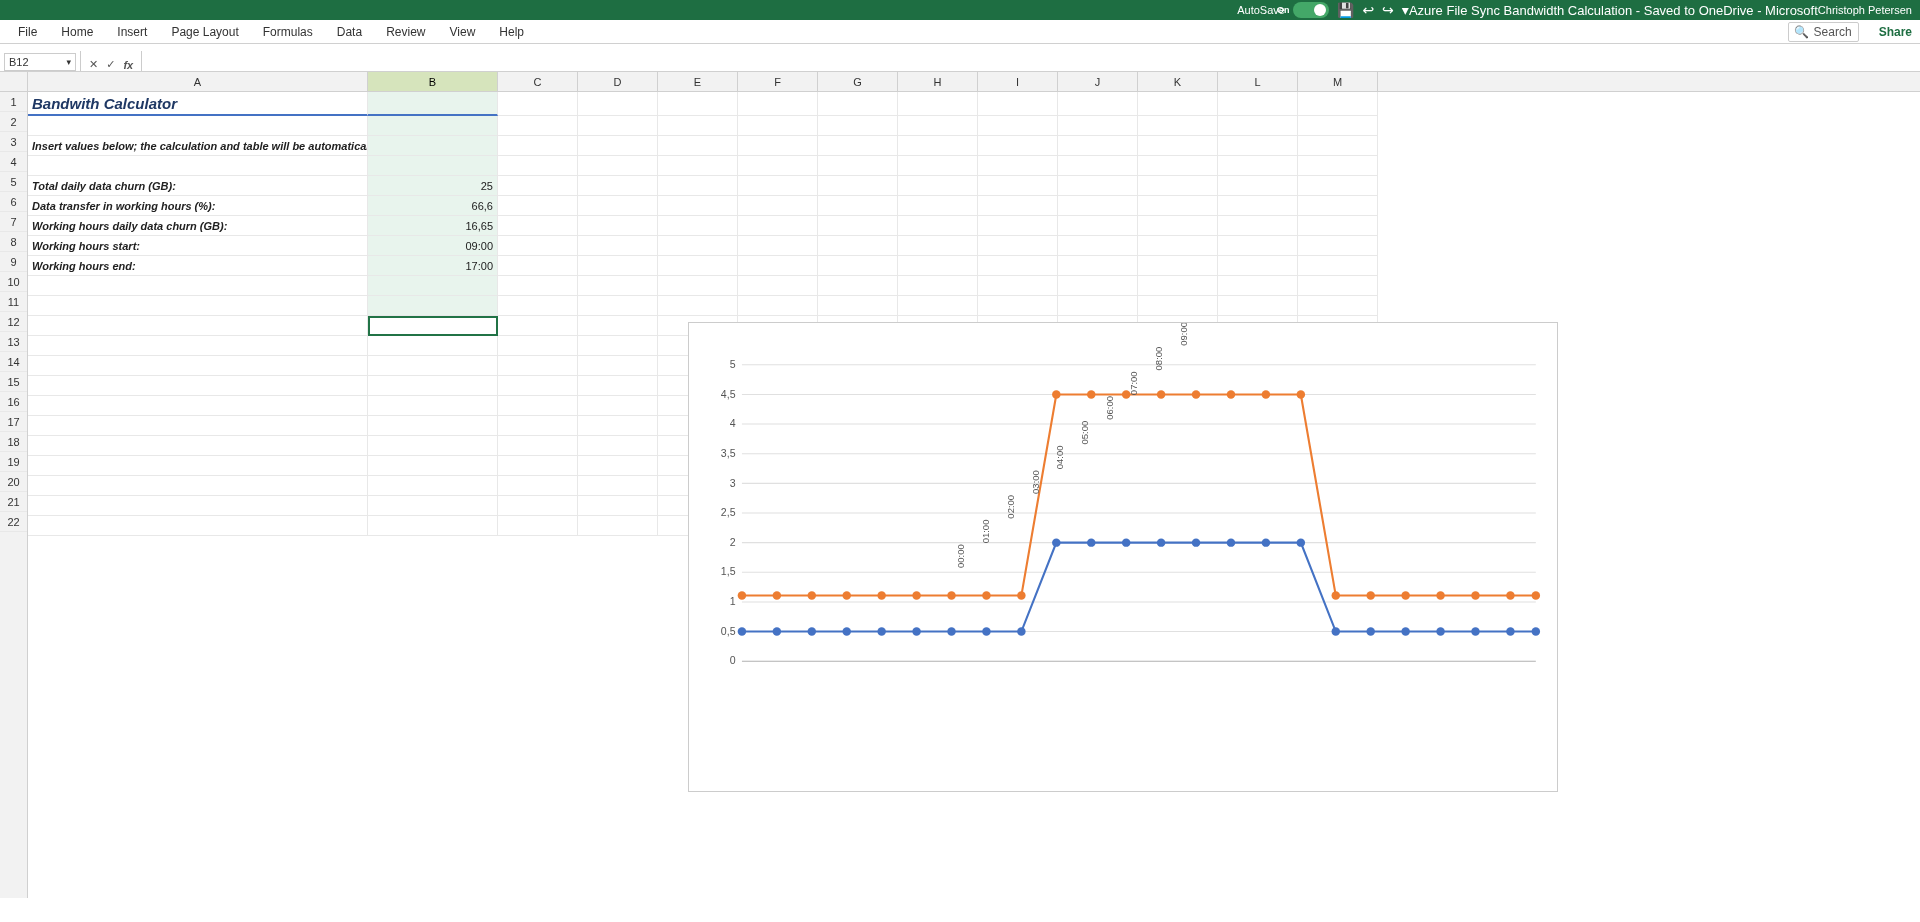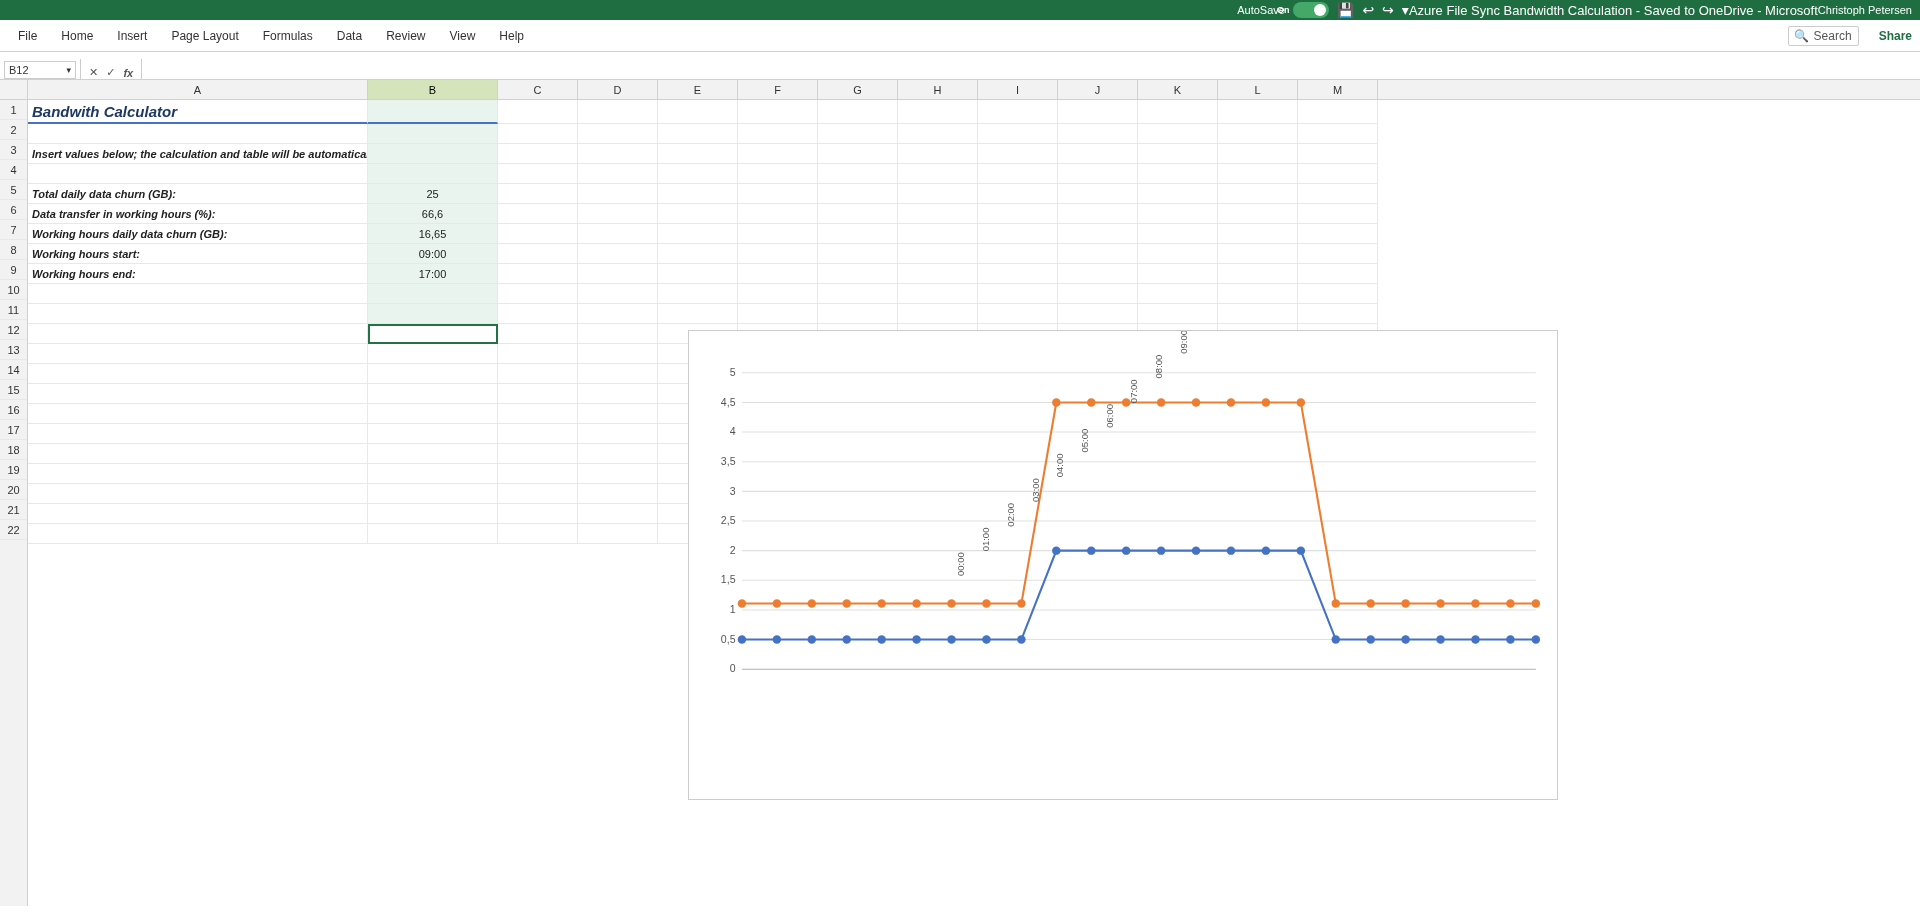--- a/index.html
+++ b/index.html
@@ -34,21 +34,21 @@
       height: 12px;
       margin-left: 18px;
     }
     #title-bar-center { font-size: 13px; font-weight: 400; }
     #title-bar-right { font-size: 11px; }
 
     
     #ribbon-menu {
       background: #fff;
       border-bottom: 1px solid #d0d0d0;
-      height: 32px;
+      height: 24px;
       display: flex;
       align-items: center;
       padding: 0 8px;
       gap: 4px;
     }
     .ribbon-tab {
       padding: 4px 10px;
       font-size: 12px;
       cursor: pointer;
       border-radius: 2px;
@@ -151,21 +151,21 @@
       font-size: 11px;
       line-height: 20px;
       white-space: nowrap;
       overflow: hidden;
       color: #212121;
       background: #fff;
     }
     .cell.selected { border: 2px solid #217346; background: #fff; }
     .cell.bold { font-weight: 700; font-style: italic; }
     .cell.title { font-weight: 700; font-size: 14px; color: #1f3864; }
-    .cell.right { text-align: center; }
+    .cell.right { text-align: right; }
 
     
     #chart-container {
       position: absolute;
       left: 660px;
       top: 230px;
       width: 870px;
       height: 470px;
       background: #fff;
       border: 1px solid #ccc;

